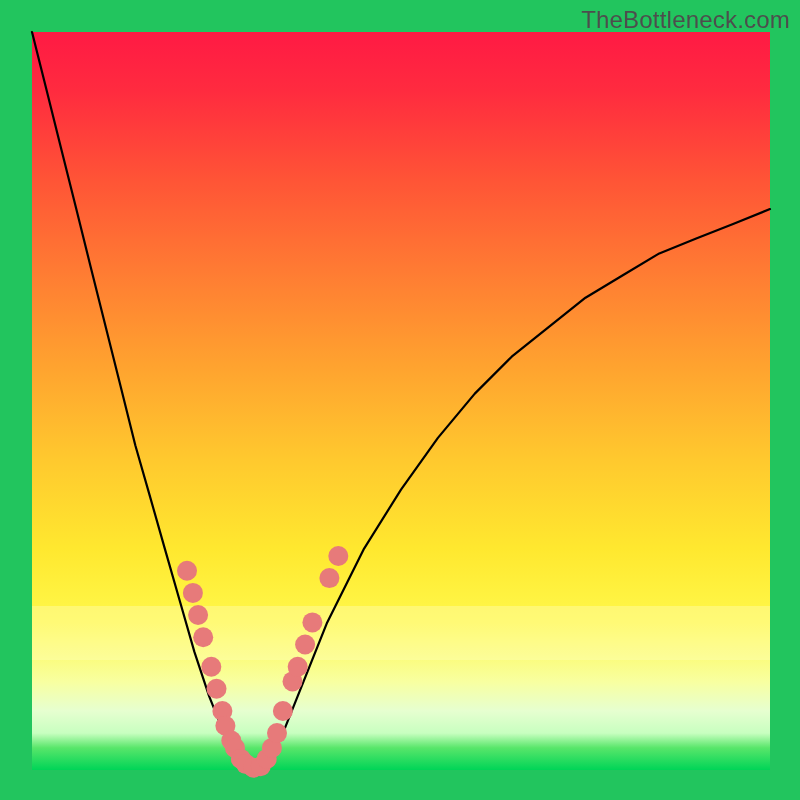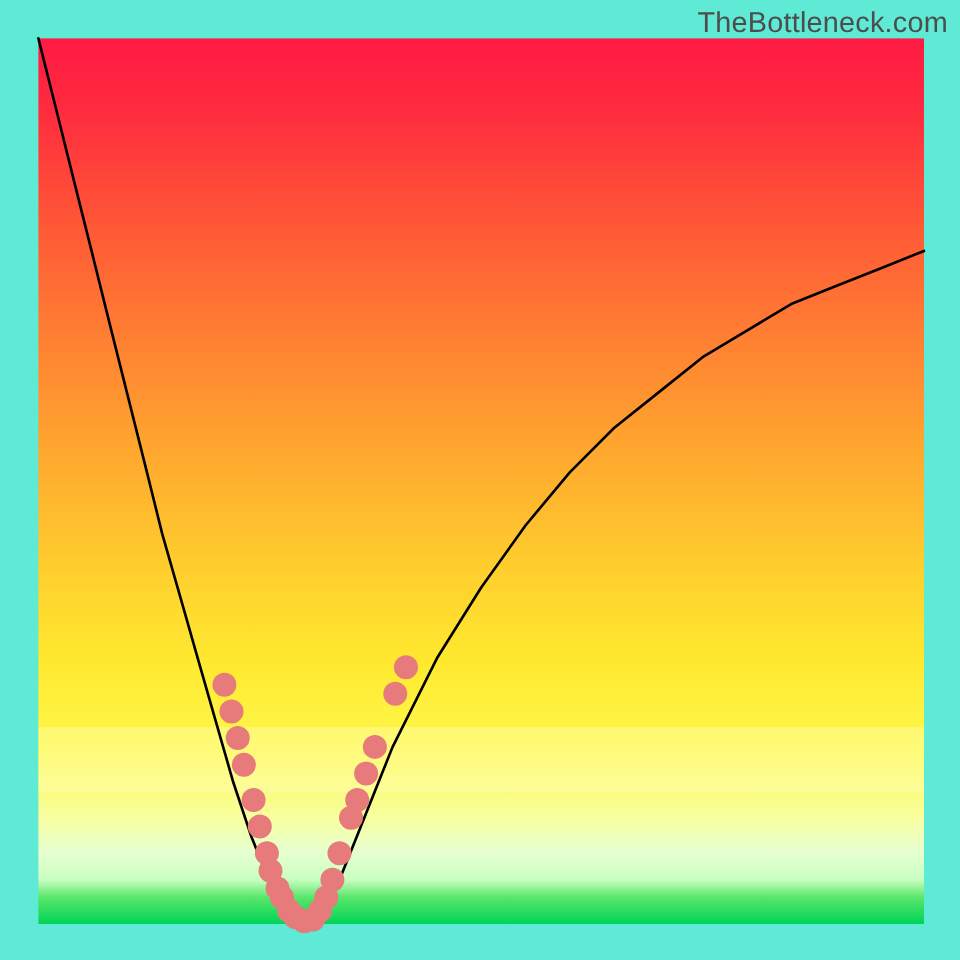--- a/index.html
+++ b/index.html
@@ -1,21 +1,21 @@
 <!DOCTYPE html>
 <html><head>
 <meta charset="utf-8">
 <style>
   * { margin: 0; padding: 0; box-sizing: border-box; }
   html, body { width: 800px; height: 800px; overflow: hidden; background: #000; }
   .frame {
     position: absolute;
     top: 0; left: 0;
     width: 800px; height: 800px;
-    background: #5eead4;
+    background: #22c55e;
   }
   .plot-area {
     position: absolute;
     top: 32px;
     left: 32px;
     width: 738px;
     height: 738px;
     background: linear-gradient(to bottom,
       #ff1a44 0%,
       #ff2b3f 8%,

